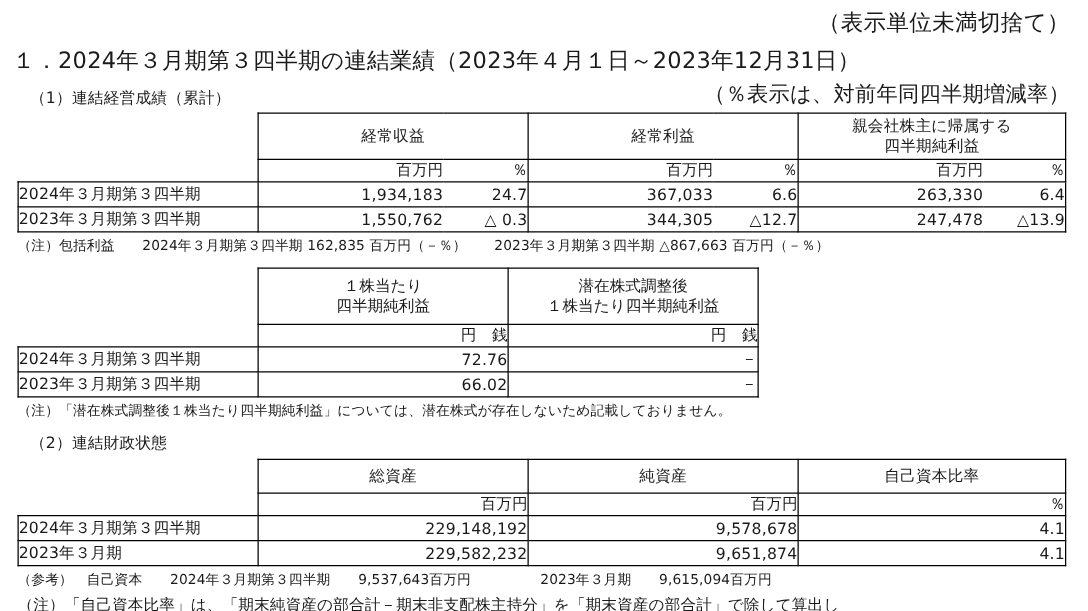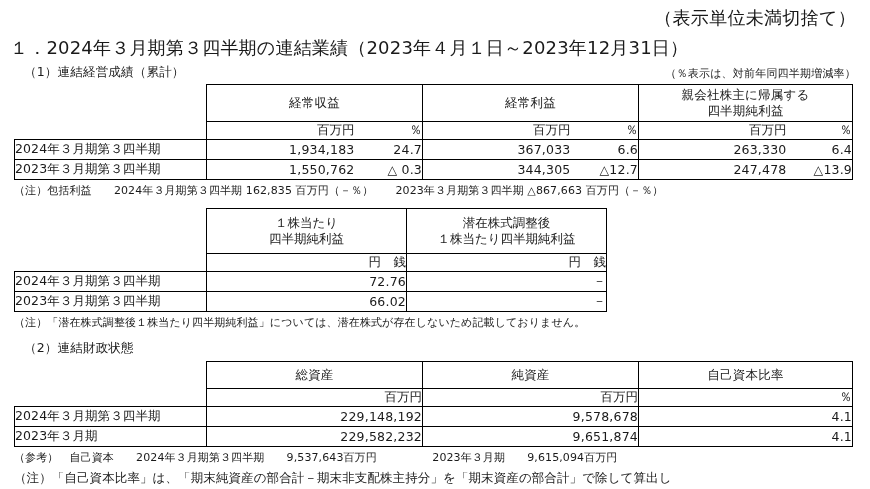--- a/index.html
+++ b/index.html
@@ -41,21 +41,21 @@
     justify-content: space-between;
     margin: 4px 0 3px 0;
     gap: 20px;
   }
   .subhead {
     font-size: 12.5px;
     padding-left: 14px;
     letter-spacing: 0.2px;
   }
   .pct-note {
-    font-size: 11px;
+    font-size: 17px;
     padding-right: 4px;
     letter-spacing: 0.2px;
   }
   table.fin {
     border-collapse: collapse;
     width: 838px;
     margin-left: 4px;
     table-layout: fixed;
   }
   table.fin th, table.fin td {

